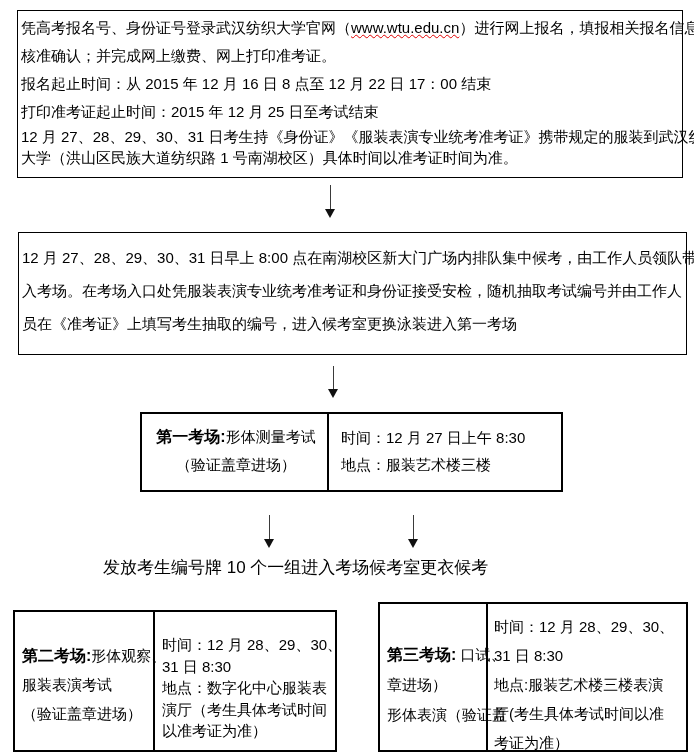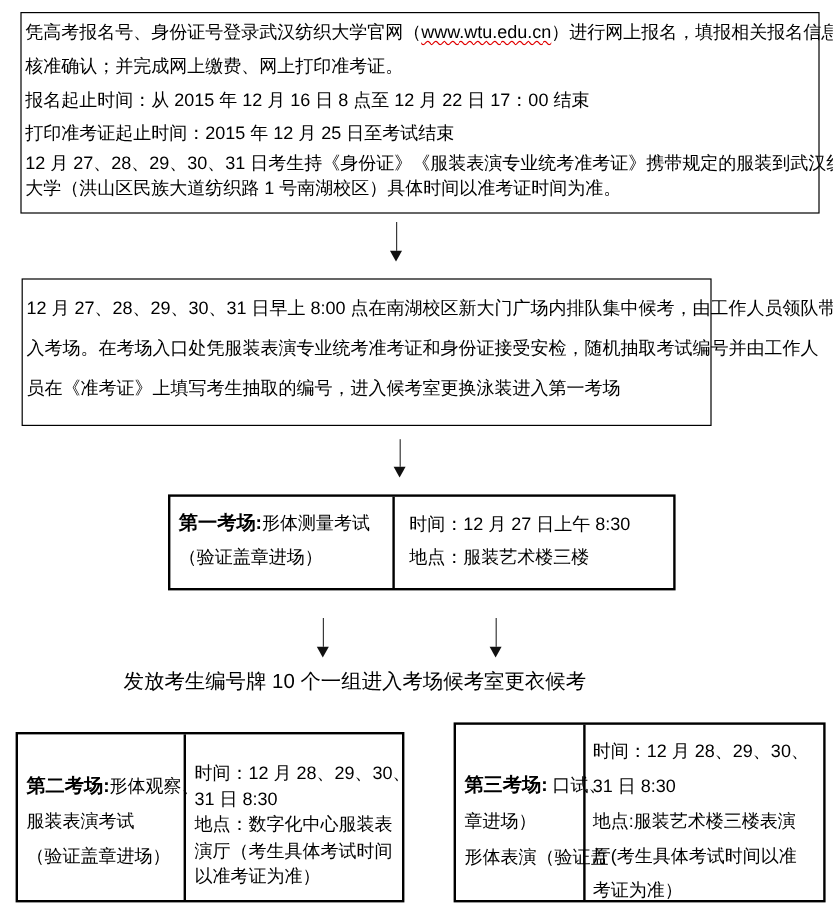--- a/index.html
+++ b/index.html
@@ -11,38 +11,38 @@
   .line{white-space:nowrap;}
 
   
   .box1{left:17px;top:10px;width:666px;height:168px;padding:3px 2px 0 3px;font-size:15px;}
   .box1 .line{line-height:28px;height:28px;}
   .box1 .line.tight{line-height:21px;height:21px;}
   .url{text-decoration-line:underline;text-decoration-style:wavy;
        text-decoration-color:#e00000;text-decoration-thickness:1px;}
 
   
-  .box2{left:18px;top:232px;width:575px;height:123px;padding:8px 2px 0 3px;font-size:15px;}
+  .box2{left:18px;top:232px;width:669px;height:123px;padding:8px 2px 0 3px;font-size:15px;}
   .box2 .line{line-height:33px;height:33px;}
 
   
   .arrow{position:absolute;width:12px;display:flex;flex-direction:column;align-items:center;}
   .arrow-line{width:1px;background:#3a3a3a;flex:1 1 auto;}
   .arrow-head{width:0;height:0;border-left:5px solid transparent;
               border-right:5px solid transparent;border-top:9px solid #101010;flex:0 0 auto;}
 
   
   .roomtable{display:flex;border:2px solid #000;}
   .cell{box-sizing:border-box;}
   .cell.left{border-right:2px solid #000;}
   .room-label{font-weight:bold;font-size:16px;}
 
   .room1{left:140px;top:412px;width:423px;height:80px;font-size:15px;}
   .room1 .cell.left{width:187px;padding:9px 4px 0 7px;}
-  .room1 .cell.left .line{line-height:28px;}
+  .room1 .cell.left .line{line-height:28px;text-align:center;}
   .room1 .cell.right{flex:1;padding:10px 4px 0 12px;border-radius:12px;}
   .room1 .cell.right .line{line-height:27px;}
 
   .flow-caption{position:absolute;left:103px;top:553px;font-size:17px;
                 line-height:30px;white-space:nowrap;}
 
   .room2{left:13px;top:610px;width:324px;height:142px;font-size:15px;}
   .room2 .cell.left{width:140px;padding:29px 2px 0 7px;}
   .room2 .cell.left .line{line-height:29px;}
   .room2 .cell.right{flex:1;padding:22px 2px 0 7px;}

